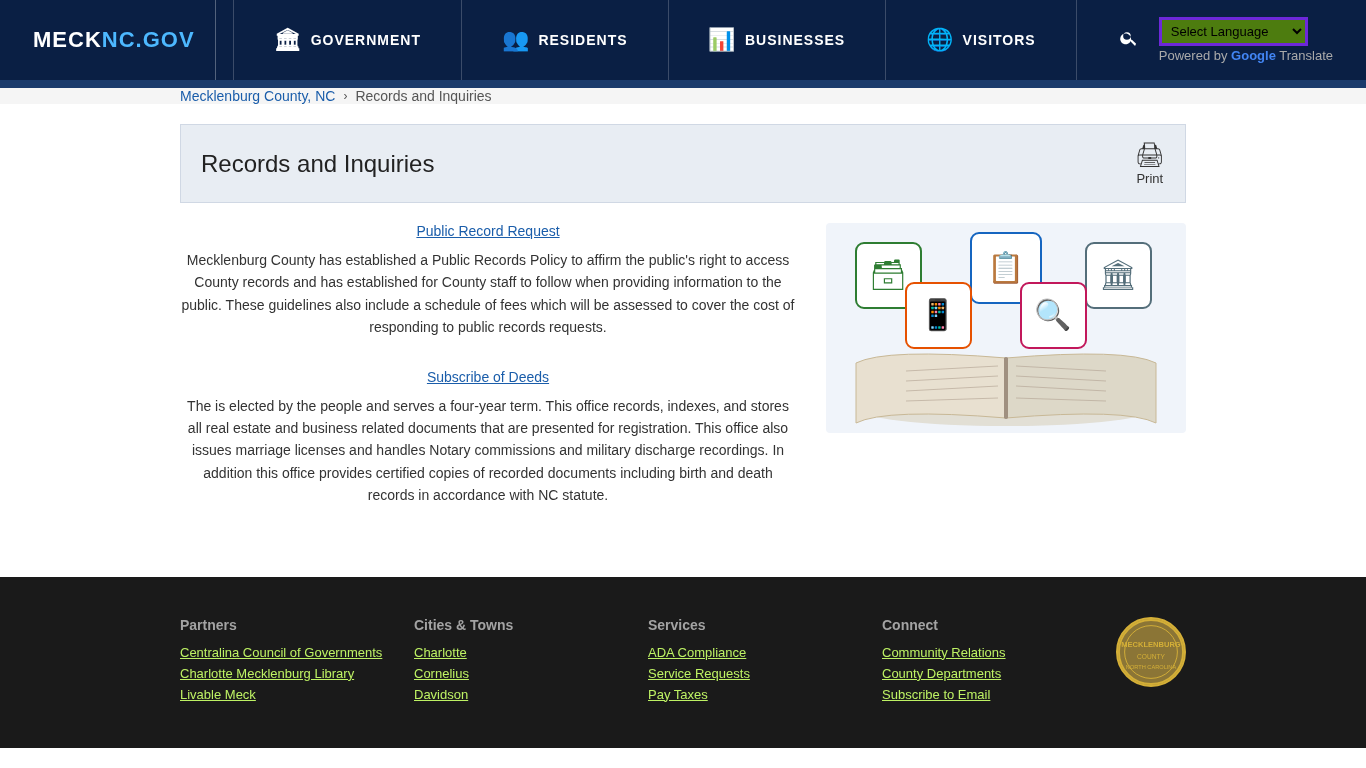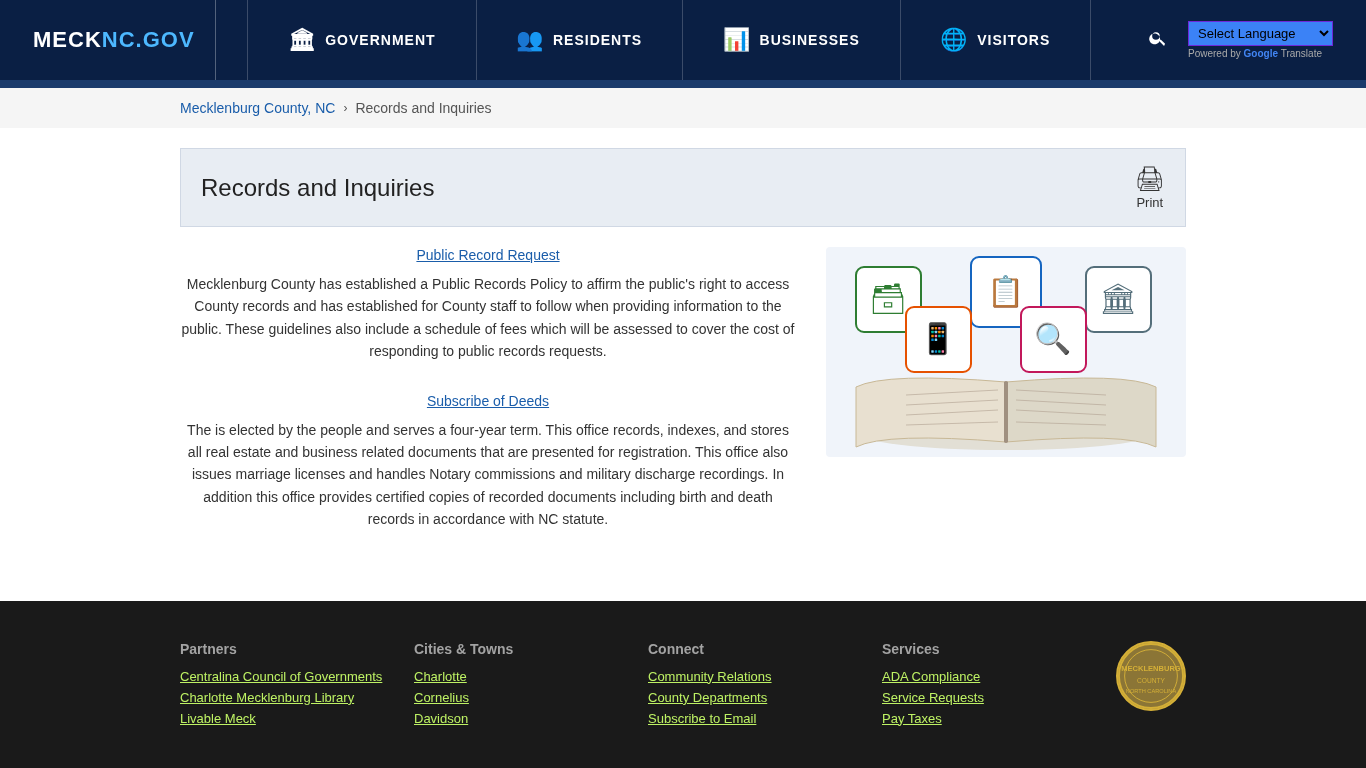--- a/index.html
+++ b/index.html
@@ -66,44 +66,44 @@
       font-size: 18px;
       cursor: pointer;
       padding: 5px;
     }
     .translate-widget {
       display: flex;
       flex-direction: column;
       align-items: flex-start;
     }
     .translate-select {
-      background: #3b82f6;
-      border: 1px solid #6d28d9;
+      background: #4d7c0f;
+      border: 3px solid #6d28d9;
       padding: 3px 20px 3px 5px;
       font-size: 13px;
       cursor: pointer;
       appearance: auto;
     }
     .translate-powered {
-      font-size: 10px;
+      font-size: 13px;
       color: #aaa;
       margin-top: 2px;
       white-space: nowrap;
     }
     .translate-powered .google-text { color: #4285f4; font-weight: bold; }
 
     
     .sub-header-bar {
       background: #1a3a6b;
       height: 8px;
     }
 
     
     .breadcrumb {
-      padding: 12px 180px;
+      padding: 0 180px;
       display: flex;
       align-items: center;
       gap: 8px;
       font-size: 14px;
       background: #f5f5f5;
     }
     .breadcrumb a {
       color: #1a5daa;
       text-decoration: none;
     }
@@ -330,30 +330,30 @@
       <a>Charlotte Mecklenburg Library</a>
       <a>Livable Meck</a>
     </div>
     <div class="footer-col">
       <h3>Cities &amp; Towns</h3>
       <a>Charlotte</a>
       <a>Cornelius</a>
       <a>Davidson</a>
     </div>
     <div class="footer-col">
+      <h3>Services</h3>
+      <a>ADA Compliance</a>
+      <a>Service Requests</a>
+      <a>Pay Taxes</a>
+    </div>
+    <div class="footer-col">
       <h3>Connect</h3>
       <a>Community Relations</a>
       <a>County Departments</a>
       <a>Subscribe to Email</a>
-    </div>
-    <div class="footer-col">
-      <h3>Services</h3>
-      <a>ADA Compliance</a>
-      <a>Service Requests</a>
-      <a>Pay Taxes</a>
     </div>
     <div>
       <div class="footer-seal">
         <svg width="70" height="70" viewBox="0 0 70 70">
           <circle cx="35" cy="35" r="34" fill="#8b7536" stroke="#d4af37" stroke-width="2"></circle>
           <circle cx="35" cy="35" r="28" fill="none" stroke="#d4af37" stroke-width="1"></circle>
           <text x="35" y="30" text-anchor="middle" font-size="8" fill="#d4af37" font-weight="bold">MECKLENBURG</text>
           <text x="35" y="42" text-anchor="middle" font-size="7" fill="#d4af37">COUNTY</text>
           <text x="35" y="53" text-anchor="middle" font-size="6" fill="#d4af37">NORTH CAROLINA</text>
         </svg>

